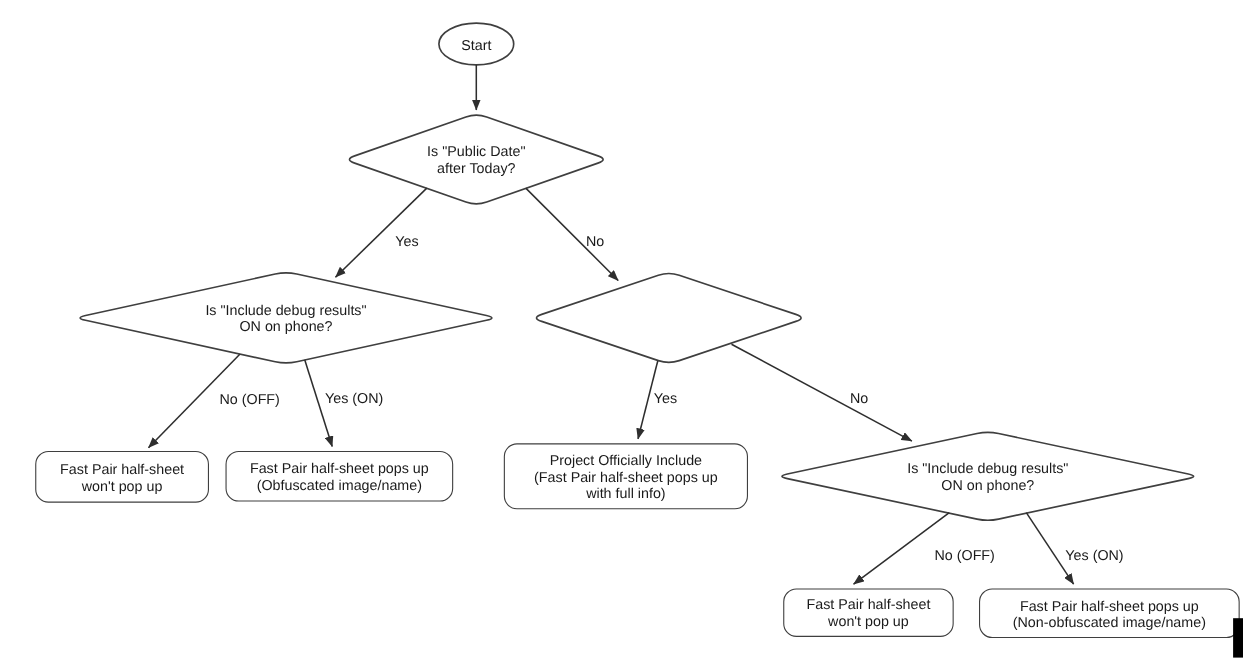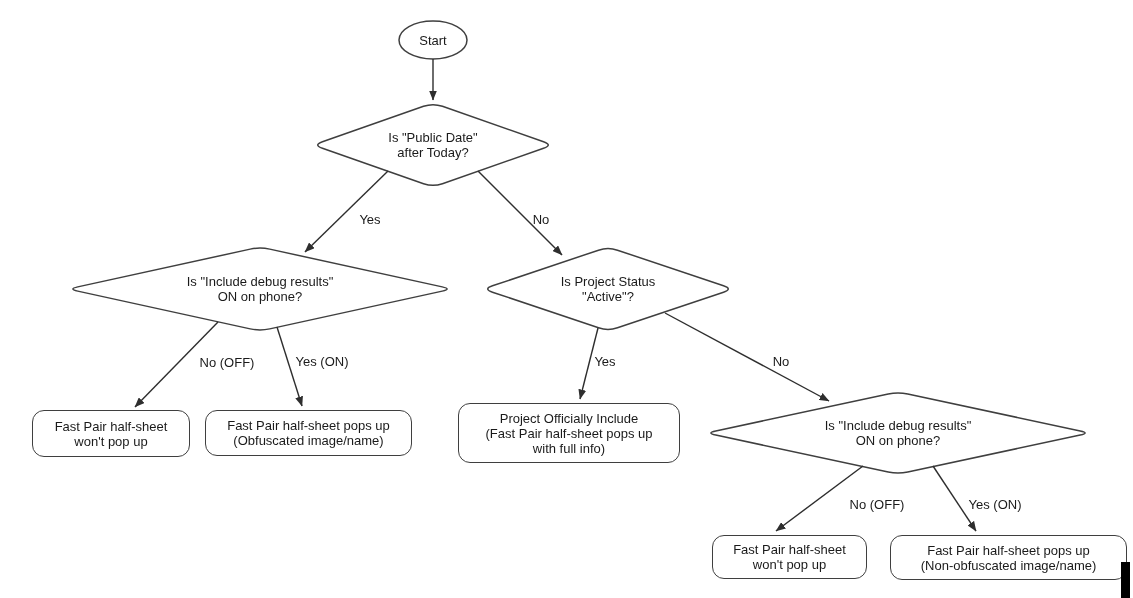--- a/index.html
+++ b/index.html
@@ -90,22 +90,20 @@
     <line class="edge" x1="665" y1="313" x2="829" y2="401" marker-end="url(#arrowhead)"></line>
     <line class="edge" x1="863" y1="466" x2="776" y2="531" marker-end="url(#arrowhead)"></line>
     <line class="edge" x1="933" y1="466" x2="976" y2="531" marker-end="url(#arrowhead)"></line>
   </svg>
 
   <div class="nlabel" style="left:393px; top:33px; width:80px;">Start</div>
   <div class="nlabel" style="left:333px; top:130px; width:200px;">Is "Public Date"
 after Today?</div>
   <div class="nlabel" style="left:150px; top:274px; width:220px;">Is "Include debug results"
 ON on phone?</div>
-  <div class="nlabel" style="left:508px; top:274px; width:200px;">Is Project Status
-"Active"?</div>
   <div class="nlabel" style="left:788px; top:418px; width:220px;">Is "Include debug results"
 ON on phone?</div>
 
   <div class="box" style="left:32px; top:410px; width:158px; height:47px;">
     <span>Fast Pair half-sheet
 won't pop up</span>
   </div>
   <div class="box" style="left:205px; top:410px; width:207px; height:46px;">
     <span>Fast Pair half-sheet pops up
 (Obfuscated image/name)</span>

